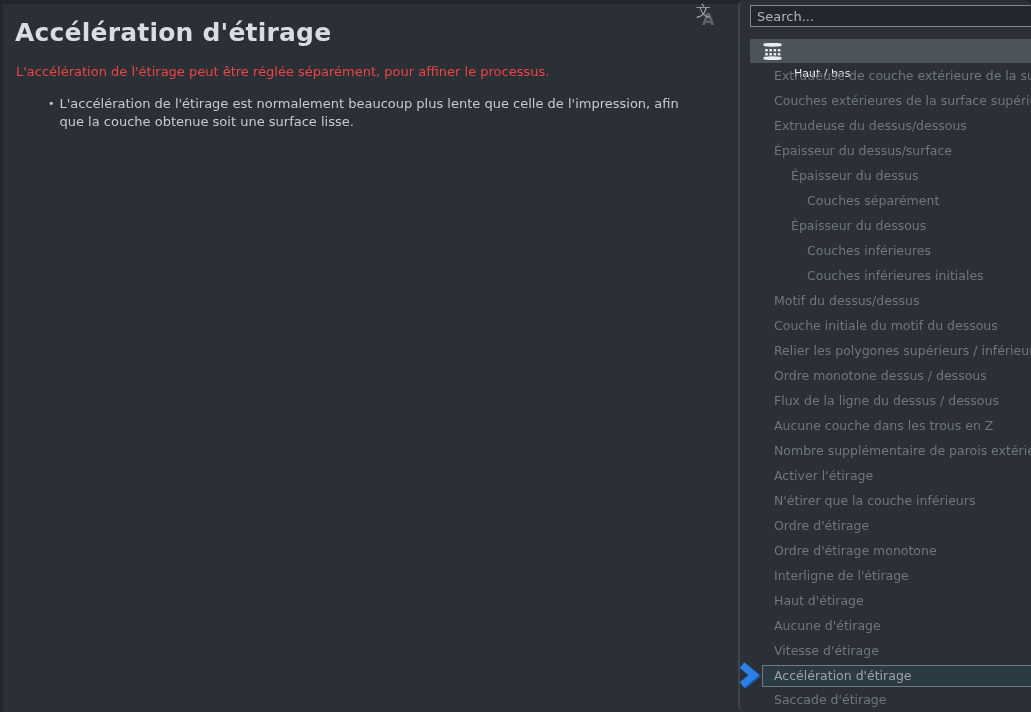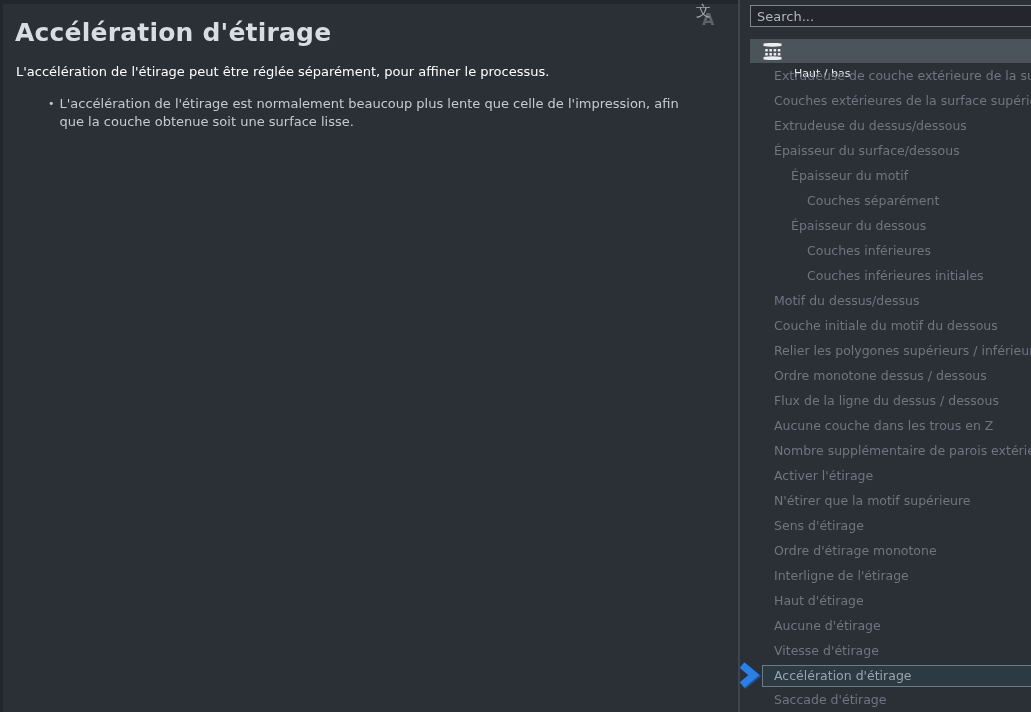--- a/index.html
+++ b/index.html
@@ -40,21 +40,21 @@
   }
   .page-title {
     margin: 14px 0 0 12px;
     font-size: 25px; font-weight: 700;
     color: #d9dde2;
     letter-spacing: 0.2px;
   }
   .page-desc {
     margin: 17px 0 9px 13px;
     font-size: 13px;
-    color: #ffffff;
+    color: #ef4444;
   }
   .bullet-list { margin: 16px 0 0 45px; }
   .bullet-row {
     display: flex;
     font-size: 13px; line-height: 17.5px;
     color: #c6cbd1;
     max-width: 650px;
   }
   .bullet-dot {
     flex: 0 0 auto;
@@ -62,20 +62,21 @@
     font-size: 11px; line-height: 18px;
   }
   
   .sidebar {
     position: absolute; left: 738px; top: 0;
     width: 293px; height: 712px;
     background: #2b2f36;
     border-left: 2px solid #3f454e;
     box-sizing: border-box;
     overflow: hidden;
+    border-radius: 7px;
   }
   .search-input {
     position: absolute; left: 10px; top: 5px;
     width: 310px; height: 22px;
     box-sizing: border-box;
     background: #23272d;
     border: 1px solid #81878e;
     color: #c3c8ce;
     font-family: "DejaVu Sans", "Liberation Sans", sans-serif;
     font-size: 13px;
@@ -170,36 +171,36 @@
           <path d="M1.5 16.5 Q10.5 17.8 19.5 16.5 L19.5 14 Q10.5 12.7 1.5 14 Z"></path>
         </g>
       </svg>
     </span>
     <span class="cat-label">Haut / bas</span>
   </div>
   <div class="items">
       <div class="item ind0"><span>Extrudeuse de couche extérieure de la surface supérieure</span></div>
       <div class="item ind0"><span>Couches extérieures de la surface supérieure</span></div>
       <div class="item ind0"><span>Extrudeuse du dessus/dessous</span></div>
-      <div class="item ind0"><span>Épaisseur du surface/dessous</span></div>
-      <div class="item ind1"><span>Épaisseur du motif</span></div>
+      <div class="item ind0"><span>Épaisseur du dessus/surface</span></div>
+      <div class="item ind1"><span>Épaisseur du dessus</span></div>
       <div class="item ind2"><span>Couches séparément</span></div>
       <div class="item ind1"><span>Épaisseur du dessous</span></div>
       <div class="item ind2"><span>Couches inférieures</span></div>
       <div class="item ind2"><span>Couches inférieures initiales</span></div>
       <div class="item ind0"><span>Motif du dessus/dessus</span></div>
       <div class="item ind0"><span>Couche initiale du motif du dessous</span></div>
       <div class="item ind0"><span>Relier les polygones supérieurs / inférieurs</span></div>
       <div class="item ind0"><span>Ordre monotone dessus / dessous</span></div>
       <div class="item ind0"><span>Flux de la ligne du dessus / dessous</span></div>
       <div class="item ind0"><span>Aucune couche dans les trous en Z</span></div>
       <div class="item ind0"><span>Nombre supplémentaire de parois extérieures</span></div>
       <div class="item ind0"><span>Activer l'étirage</span></div>
-      <div class="item ind0"><span>N'étirer que la motif supérieure</span></div>
-      <div class="item ind0"><span>Sens d'étirage</span></div>
+      <div class="item ind0"><span>N'étirer que la couche inférieurs</span></div>
+      <div class="item ind0"><span>Ordre d'étirage</span></div>
       <div class="item ind0"><span>Ordre d'étirage monotone</span></div>
       <div class="item ind0"><span>Interligne de l'étirage</span></div>
       <div class="item ind0"><span>Haut d'étirage</span></div>
       <div class="item ind0"><span>Aucune d'étirage</span></div>
       <div class="item ind0"><span>Vitesse d'étirage</span></div>
       <div class="item ind0 selected"><span class="selected-chevron"><svg width="26" height="28" viewBox="0 0 26 28">
             <path d="M5 4 L17 14 L5 24" stroke="#1356a8" stroke-width="8" fill="none"></path>
             <path d="M4 3 L16 13 L4 23" stroke="#2e7fe3" stroke-width="7" fill="none"></path>
           </svg></span><span>Accélération d'étirage</span></div>
       <div class="item ind0"><span>Saccade d'étirage</span></div>

